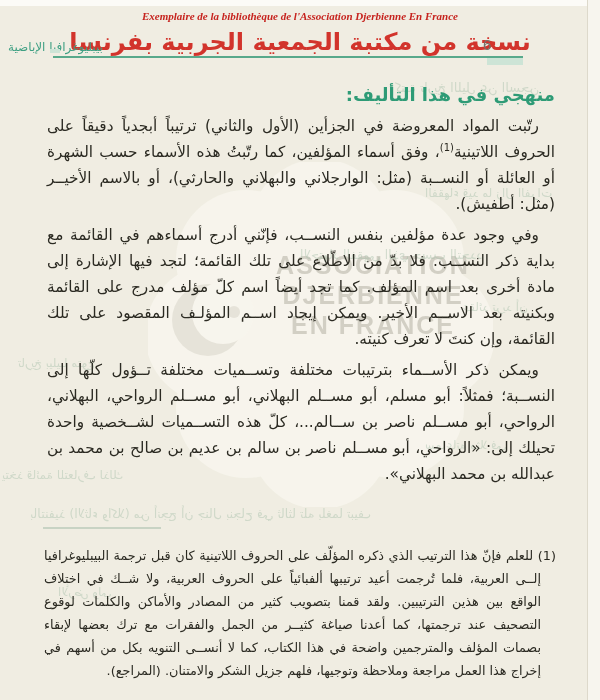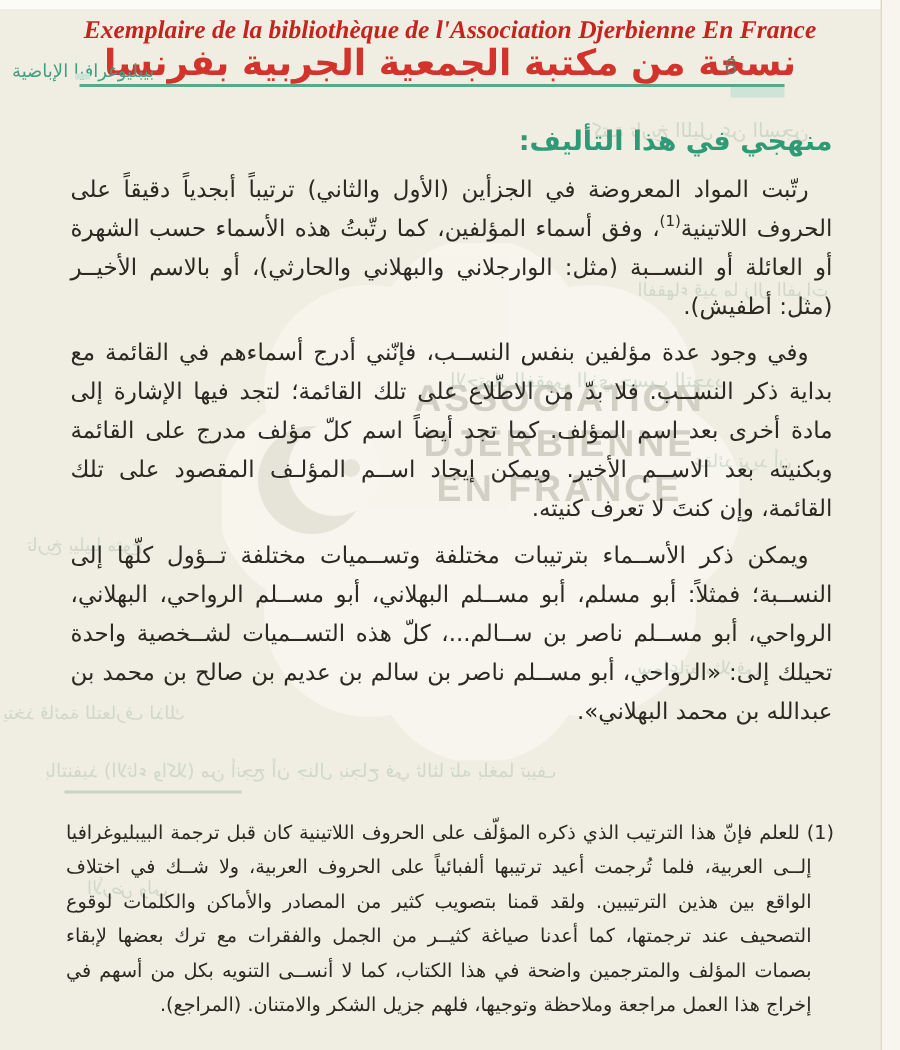--- a/index.html
+++ b/index.html
@@ -28,21 +28,21 @@
   .b9{top:585px;left:58px;font-size:12px;}
   .bleed-rule{position:absolute;top:527px;left:43px;width:118px;height:2px;
     background:#b2c5b3;opacity:.65;z-index:1;}
   
   .watermark{position:absolute;left:148px;top:162px;z-index:0;pointer-events:none;}
   .wm-text{font-family:"Liberation Sans", sans-serif;font-weight:bold;
     letter-spacing:2px;fill:#d2cfc4;}
   
   .french{position:absolute;top:10px;left:0;width:600px;text-align:center;
     font-family:"Liberation Serif", serif;font-style:italic;font-weight:bold;
-    font-size:17px;color:#c6231e;z-index:2;}
+    font-size:11px;color:#c6231e;z-index:2;}
   .arabic-stamp{position:absolute;top:28px;left:0;width:600px;text-align:center;
     direction:rtl;font-weight:bold;font-size:24px;color:#d2342c;z-index:2;}
   .series{position:absolute;top:40px;left:8px;direction:rtl;
     font-size:12px;color:#3fa083;z-index:2;}
   .page-num{position:absolute;top:36px;left:483px;font-size:15px;color:#73736b;
     font-family:"Liberation Sans", sans-serif;z-index:2;}
   .rule{position:absolute;top:56px;left:53px;width:470px;height:2px;background:#58a98b;z-index:2;}
   .rule-band{position:absolute;top:58px;left:487px;width:36px;height:7px;background:#cde4d6;z-index:2;}
   .rule-tick{position:absolute;top:49px;left:50px;width:10px;height:4px;background:#cde4d6;z-index:2;}
   

